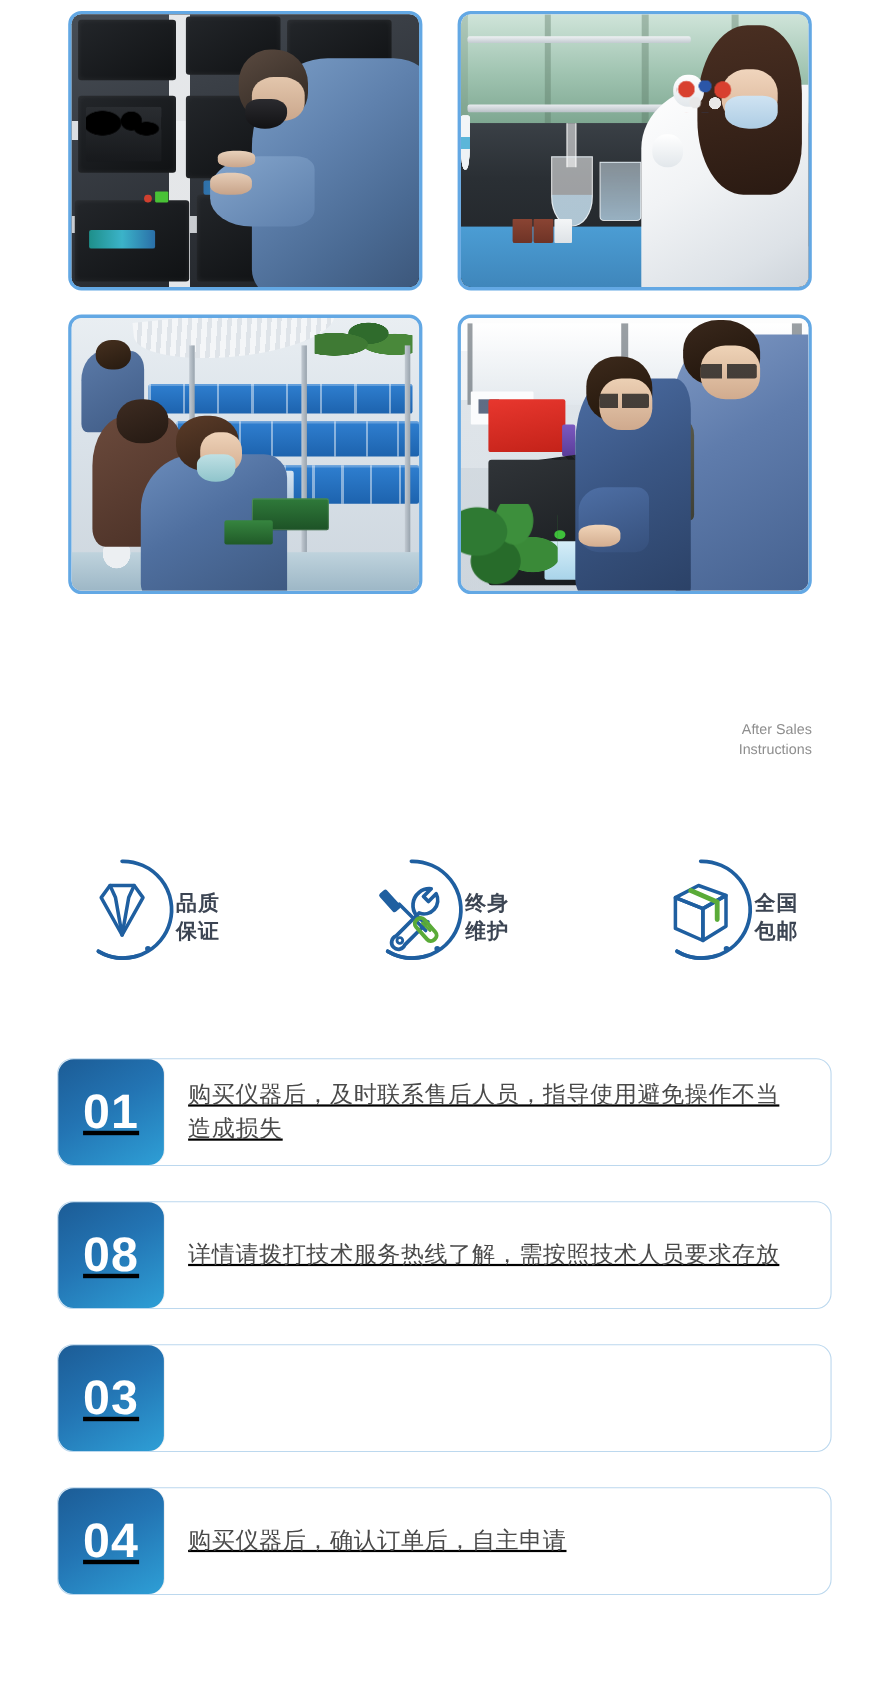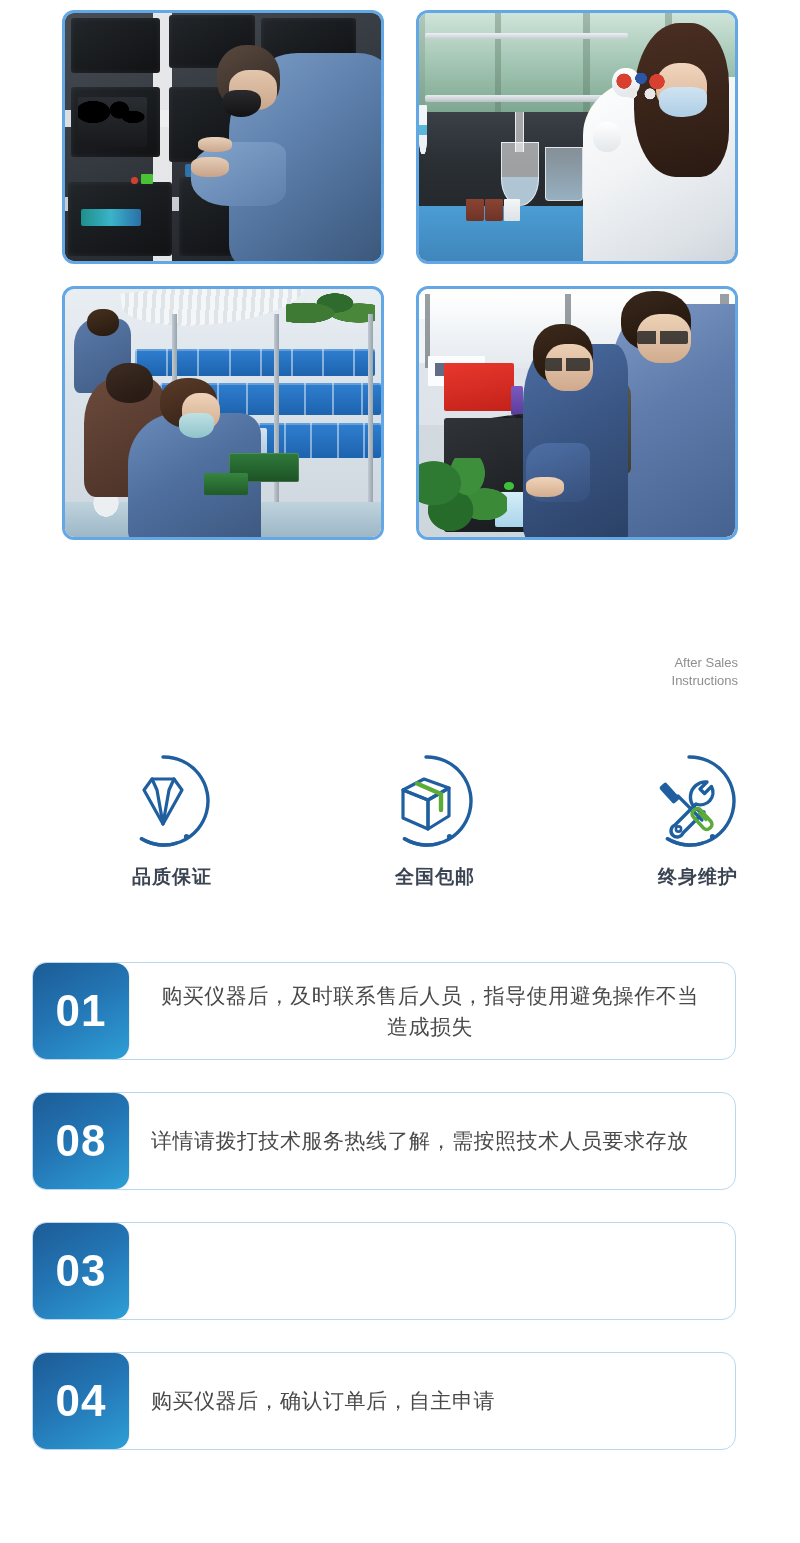--- a/index.html
+++ b/index.html
@@ -247,39 +247,39 @@
   }
   .en-title {
     position:absolute; right:62px; top:46px;
     text-align:right; color:#8e8e8e; font-size:13px; line-height:1.35;
     font-family:"Liberation Sans","DejaVu Sans",sans-serif;
   }
 
   
   .features { position:absolute; left:62px; top:752px; width:676px; height:150px;
     display:flex; justify-content:space-between; }
-  .feature { width:150px; display:flex; flex-direction:column; align-items:flex-end; }
+  .feature { width:150px; display:flex; align-items:center; }
   .feature svg { display:block; }
   .feature-label { margin-top:14px; font-size:19px; font-weight:700; color:#3b4452;
     letter-spacing:1px; font-family:"Liberation Sans","DejaVu Sans",sans-serif; }
 
   
-  .cards { position:absolute; left:32px; top:962px; width:704px; }
+  .cards { position:absolute; left:52px; top:962px; width:704px;text-decoration:underline; }
   .card { position:relative; height:98px; margin-bottom:32px;
     border:1px solid #bcd8ee; border-radius:14px; background:#ffffff; display:flex; align-items:stretch; }
   .card:last-child { margin-bottom:0; }
   .badge { width:96px; flex:0 0 96px; border-radius:14px;
     background:linear-gradient(150deg,#1c5c96 0%,#2374b3 45%,#2e9fd6 100%);
     display:flex; align-items:center; justify-content:center;
     color:#ffffff; font-size:44px; font-weight:700; letter-spacing:1px;
     font-family:"Liberation Sans","DejaVu Sans",sans-serif;
     box-shadow: 1px 0 0 rgba(0,0,0,.06); }
   .card-text { flex:1; display:flex; align-items:center; padding:0 26px 0 22px;
     font-size:21px; line-height:1.48; color:#4a4a4a; letter-spacing:.5px;
-    font-family:"Liberation Sans","DejaVu Sans",sans-serif;text-align:center; }
+    font-family:"Liberation Sans","DejaVu Sans",sans-serif; }
 </style>
 </head>
 <body>
 
 <div class="page">
 
   <div class="photo-grid">
 
     <div class="photo">
       <div class="ph-inner p1">
@@ -428,47 +428,47 @@
       <span class="feature-label">品质保证</span>
     </div>
 
 
     <div class="feature">
       <span>
         <svg width="98" height="98" viewBox="0 0 98 98">
           <path d="M49 5 A44 44 0 1 1 27.5 86.8" fill="none" stroke="#1f5fa0" stroke-width="3.4" stroke-linecap="round"></path>
           <path d="M27.5 86.8 A44 44 0 0 0 62 91.3" fill="none" stroke="#1f5fa0" stroke-width="3.4" stroke-linecap="round"></path>
           <circle cx="72.5" cy="84.5" r="2.6" fill="#1f5fa0"></circle>
+          <rect x="25" y="30" width="9" height="22" rx="2.2" fill="#1f5fa0" transform="rotate(-42 29.5 41)"></rect>
+          <path d="M38 44 L62 68" stroke="#1f5fa0" stroke-width="3.2" stroke-linecap="round"></path>
+          <path d="M67 30 L60 37 L64.5 41.5 L71.5 34.5 A12.5 12.5 0 0 1 56 52 L35 73 A6.2 6.2 0 1 0 43 81 L64 60 A12.5 12.5 0 0 1 67 30 Z" fill="none" stroke="#1f5fa0" stroke-width="3.4" stroke-linejoin="round"></path>
+          <circle cx="38.5" cy="77" r="2.6" fill="none" stroke="#1f5fa0" stroke-width="2.6"></circle>
+          <rect x="57" y="55" width="10" height="24" rx="4.5" fill="none" stroke="#5aab38" stroke-width="3.6" transform="rotate(-42 62 67)"></rect>
+          <path d="M59 61 L66 68" stroke="#5aab38" stroke-width="2.6" stroke-linecap="round"></path>
+        </svg>
+      </span>
+      <span class="feature-label">终身维护</span>
+    </div>
+
+    <div class="feature">
+      <span>
+        <svg width="98" height="98" viewBox="0 0 98 98">
+          <path d="M49 5 A44 44 0 1 1 27.5 86.8" fill="none" stroke="#1f5fa0" stroke-width="3.4" stroke-linecap="round"></path>
+          <path d="M27.5 86.8 A44 44 0 0 0 62 91.3" fill="none" stroke="#1f5fa0" stroke-width="3.4" stroke-linecap="round"></path>
+          <circle cx="72.5" cy="84.5" r="2.6" fill="#1f5fa0"></circle>
           <g fill="none" stroke="#1f5fa0" stroke-width="3.2" stroke-linejoin="round">
             <path d="M26 38 L47 27 L72 36 L51 48 Z"></path>
             <path d="M26 38 L26 66 L51 77 L51 48 Z"></path>
             <path d="M51 48 L51 77 L72 64 L72 36 Z"></path>
           </g>
           <path d="M40 31.5 L64 42 L64 58" fill="none" stroke="#5aab38" stroke-width="4.4" stroke-linejoin="round" stroke-linecap="round"></path>
         </svg>
       </span>
       <span class="feature-label">全国包邮</span>
     </div>
-
-    <div class="feature">
-      <span>
-        <svg width="98" height="98" viewBox="0 0 98 98">
-          <path d="M49 5 A44 44 0 1 1 27.5 86.8" fill="none" stroke="#1f5fa0" stroke-width="3.4" stroke-linecap="round"></path>
-          <path d="M27.5 86.8 A44 44 0 0 0 62 91.3" fill="none" stroke="#1f5fa0" stroke-width="3.4" stroke-linecap="round"></path>
-          <circle cx="72.5" cy="84.5" r="2.6" fill="#1f5fa0"></circle>
-          <rect x="25" y="30" width="9" height="22" rx="2.2" fill="#1f5fa0" transform="rotate(-42 29.5 41)"></rect>
-          <path d="M38 44 L62 68" stroke="#1f5fa0" stroke-width="3.2" stroke-linecap="round"></path>
-          <path d="M67 30 L60 37 L64.5 41.5 L71.5 34.5 A12.5 12.5 0 0 1 56 52 L35 73 A6.2 6.2 0 1 0 43 81 L64 60 A12.5 12.5 0 0 1 67 30 Z" fill="none" stroke="#1f5fa0" stroke-width="3.4" stroke-linejoin="round"></path>
-          <circle cx="38.5" cy="77" r="2.6" fill="none" stroke="#1f5fa0" stroke-width="2.6"></circle>
-          <rect x="57" y="55" width="10" height="24" rx="4.5" fill="none" stroke="#5aab38" stroke-width="3.6" transform="rotate(-42 62 67)"></rect>
-          <path d="M59 61 L66 68" stroke="#5aab38" stroke-width="2.6" stroke-linecap="round"></path>
-        </svg>
-      </span>
-      <span class="feature-label">终身维护</span>
-    </div>
   </div>
 
   <div class="cards">
 
     <div class="card">
       <div class="badge">01</div>
       <div class="card-text">购买仪器后，及时联系售后人员，指导使用避免操作不当造成损失</div>
     </div>
 
     <div class="card">

